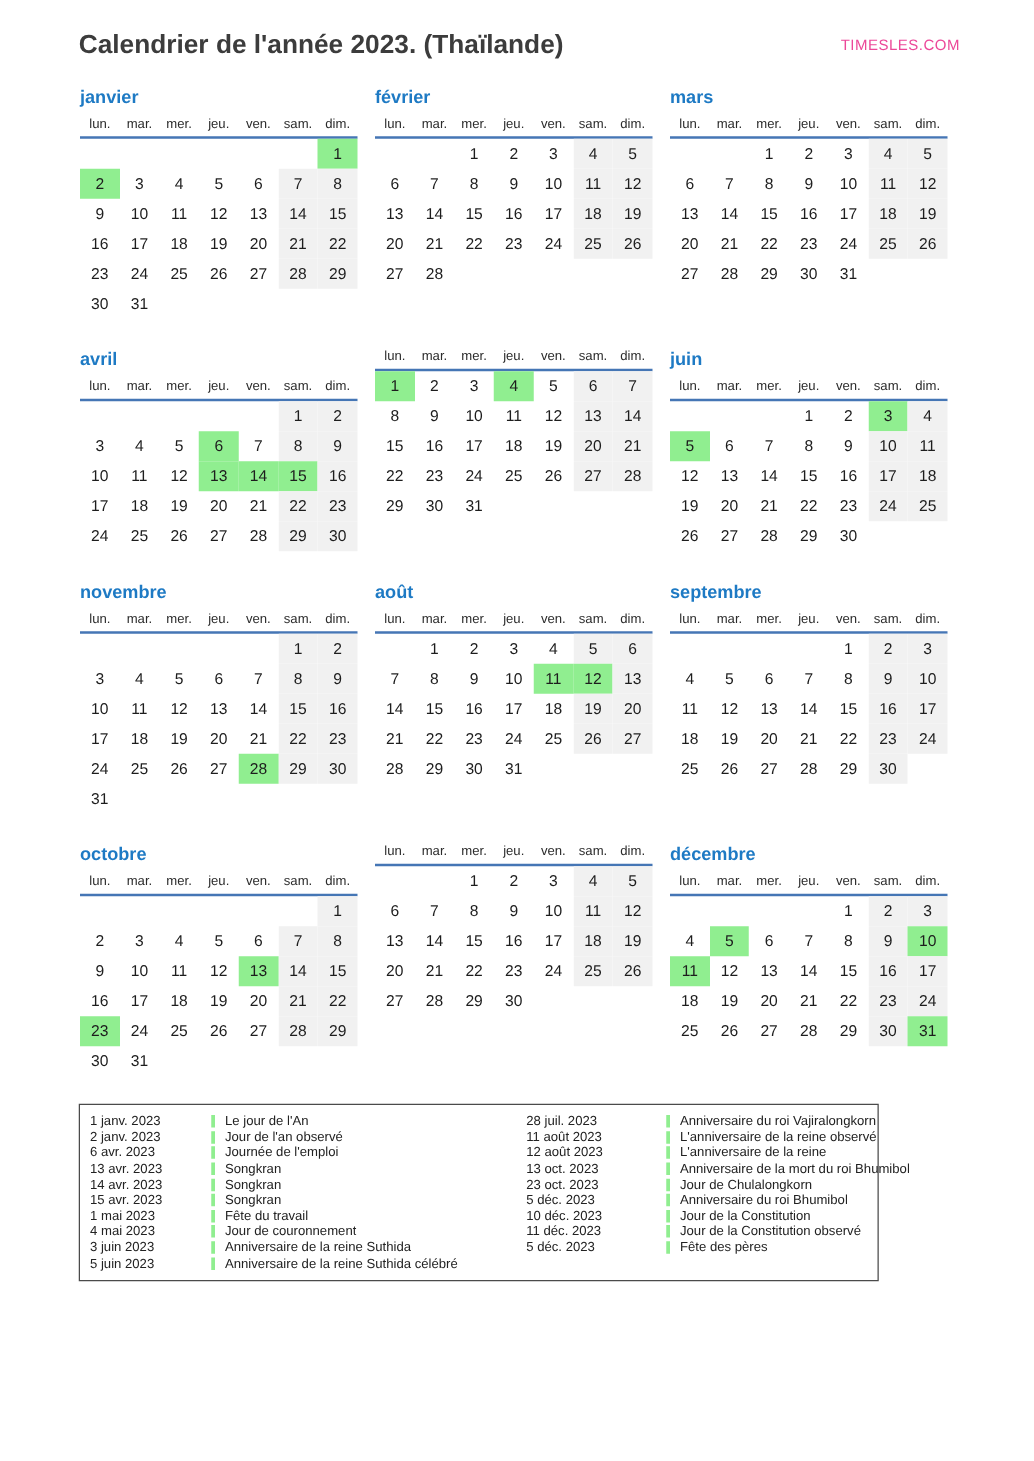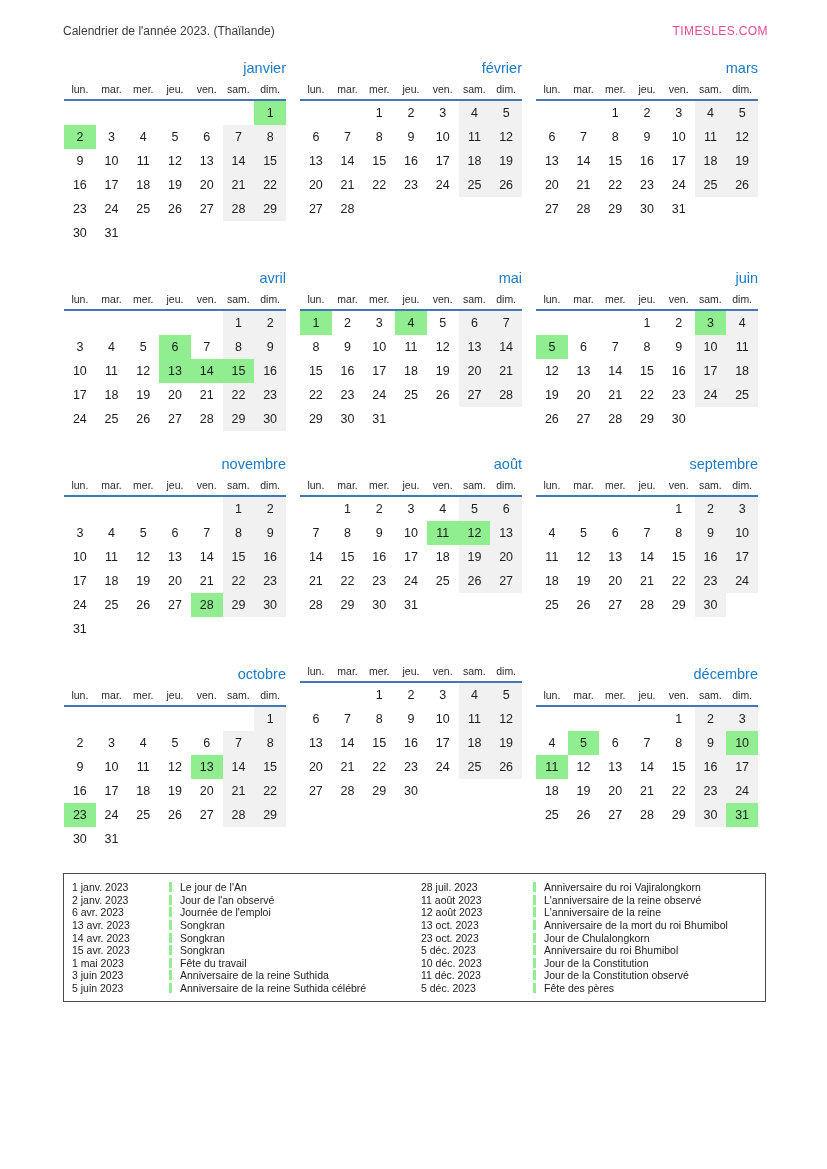--- a/index.html
+++ b/index.html
@@ -15,55 +15,55 @@
     width:827px;height:1169px;
     font-family:"Liberation Sans","DejaVu Sans",sans-serif;
     color:var(--text-dark);
     position:relative;
     overflow:hidden;
   }
   .page-header{
     display:flex;justify-content:space-between;align-items:center;
     padding:24px 59px 0 63px;
   }
-  .page-title{font-size:12px;color:#3c3c3c;font-weight:400;}
+  .page-title{font-size:21px;color:#3c3c3c;font-weight:700;}
   .site-link{
     font-size:12px;color:#ec4899;text-decoration:none;letter-spacing:.4px;
   }
   .months-grid{
     display:grid;
     grid-template-columns:repeat(3,222px);
     column-gap:14px;
     row-gap:23px;
     margin:20px 0 0 64px;
     align-items:start;
   }
   .month{width:222px;}
   .month-title{
-    text-align:right;color:var(--accent-blue);
-    font-size:14.5px;height:24px;line-height:20px;
+    text-align:left;color:var(--accent-blue);
+    font-size:14.5px;height:24px;line-height:20px;font-weight:bold;
   }
   .weekday-row{
     display:grid;grid-template-columns:repeat(7,1fr);
     border-bottom:2px solid var(--rule-blue);
     padding-bottom:3px;
   }
   .wd{
     text-align:center;font-size:10.5px;color:#2b2b2b;line-height:14px;
   }
   .week-row{display:grid;grid-template-columns:repeat(7,1fr);}
   .day-cell{
     height:24px;line-height:24px;text-align:center;
     font-size:12.5px;color:var(--text-dark);
   }
   .day-cell.weekend{background:var(--weekend-gray);}
   .day-cell.holiday{background:var(--holiday-green);}
   .legend-box{
     margin:22px 0 0 63px;
-    width:703px;
+    width:640px;
     border:1px solid #4a4a4a;
     padding:7px 6px 7px 8px;
     display:flex;
   }
   .legend-col{display:flex;flex-direction:column;}
   .legend-col.col-0{width:335px;flex:none;}
   .legend-col.col-1{flex:1;margin-left:14px;}
   .legend-row{
     display:flex;align-items:center;
     height:12.6px;font-size:10.5px;color:#222222;
@@ -319,21 +319,20 @@
         <div class="day-cell">24</div>
         <div class="day-cell">25</div>
         <div class="day-cell">26</div>
         <div class="day-cell">27</div>
         <div class="day-cell">28</div>
         <div class="day-cell weekend">29</div>
         <div class="day-cell weekend">30</div>
       </div>
     </div>
     <div class="month">
-      <div class="month-title">mai</div>
       <div class="weekday-row">
         <div class="wd">lun.</div>
         <div class="wd">mar.</div>
         <div class="wd">mer.</div>
         <div class="wd">jeu.</div>
         <div class="wd">ven.</div>
         <div class="wd">sam.</div>
         <div class="wd">dim.</div>
       </div>
       <div class="week-row">
@@ -831,20 +830,25 @@
         <span class="legend-date">15 avr. 2023</span>
         <span class="legend-mark"></span>
         <span class="legend-label">Songkran</span>
       </div>
       <div class="legend-row">
         <span class="legend-date">1 mai 2023</span>
         <span class="legend-mark"></span>
         <span class="legend-label">Fête du travail</span>
       </div>
       <div class="legend-row">
+        <span class="legend-date">4 mai 2023</span>
+        <span class="legend-mark"></span>
+        <span class="legend-label">Jour de couronnement</span>
+      </div>
+      <div class="legend-row">
         <span class="legend-date">3 juin 2023</span>
         <span class="legend-mark"></span>
         <span class="legend-label">Anniversaire de la reine Suthida</span>
       </div>
       <div class="legend-row">
         <span class="legend-date">5 juin 2023</span>
         <span class="legend-mark"></span>
         <span class="legend-label">Anniversaire de la reine Suthida célébré</span>
       </div>
     </div>

